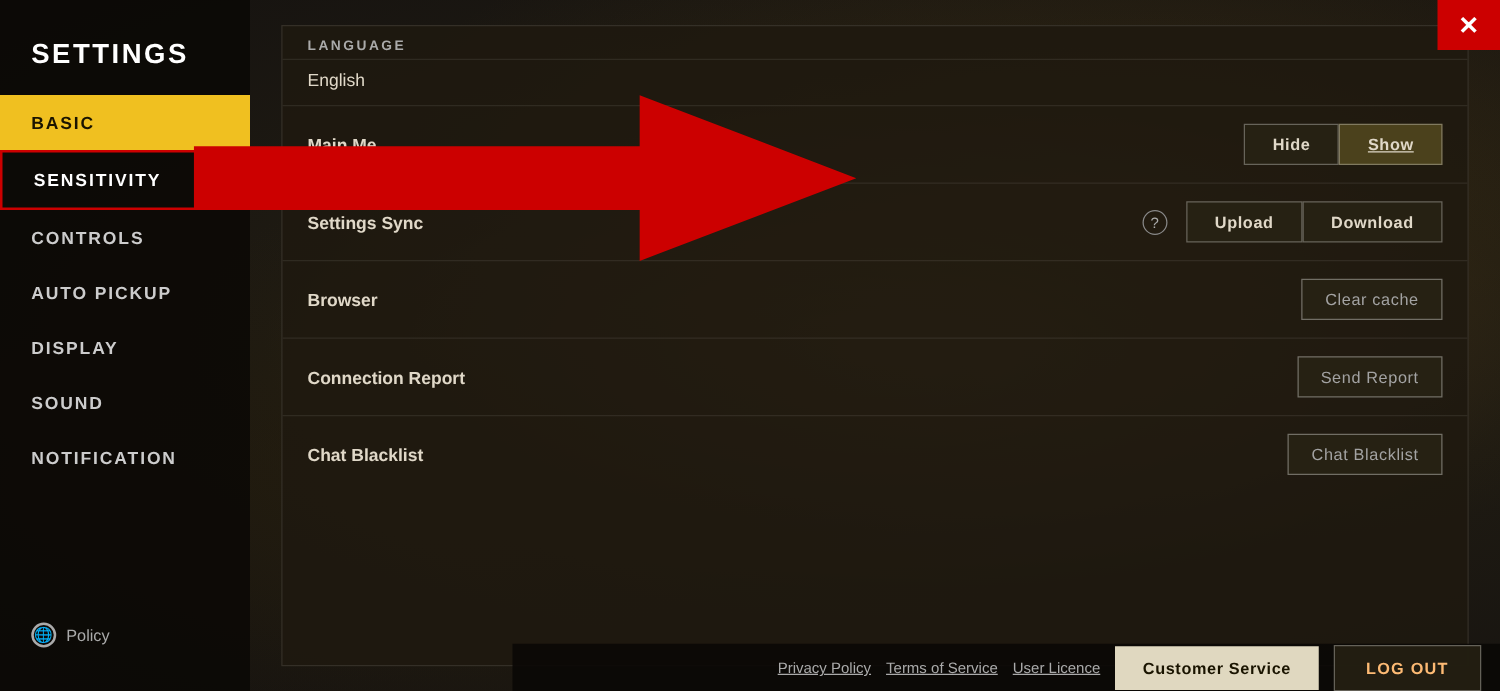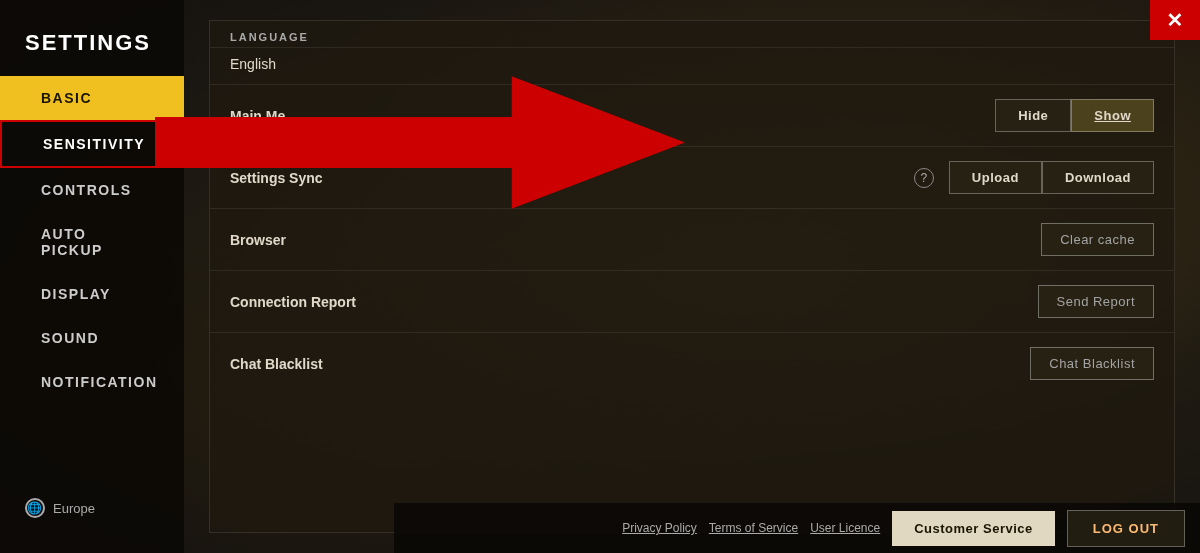--- a/index.html
+++ b/index.html
@@ -33,39 +33,39 @@
     
     .settings-container {
       position: absolute;
       inset: 0;
       display: flex;
       z-index: 1;
     }
 
     
     .sidebar {
-      width: 184px;
+      width: 200px;
       background: rgba(10, 8, 5, 0.85);
       display: flex;
       flex-direction: column;
       padding: 20px 0;
       flex-shrink: 0;
     }
 
     .settings-title {
       color: #ffffff;
       font-size: 22px;
       font-weight: 900;
       letter-spacing: 2px;
       padding: 10px 25px 20px;
       text-transform: uppercase;
     }
 
     .nav-item {
-      padding: 14px 41px;
+      padding: 14px 25px;
       color: #cccccc;
       font-size: 14px;
       font-weight: 700;
       letter-spacing: 1.5px;
       text-transform: uppercase;
       cursor: pointer;
       transition: background 0.15s;
       position: relative;
     }
 
@@ -238,21 +238,21 @@
       z-index: 20;
       pointer-events: none;
     }
 
     
     .bottom-bar {
       position: absolute;
       bottom: 0;
       left: 210px;
       right: 0;
-      height: 50px;
+      height: 38px;
       background: rgba(10, 8, 5, 0.9);
       display: flex;
       align-items: center;
       justify-content: flex-end;
       padding: 0 15px;
       gap: 12px;
     }
 
     .bottom-link {
       color: #aaaaaa;
@@ -296,21 +296,21 @@
     <div class="nav-item active-yellow">BASIC</div>
     <div class="nav-item active-outline">SENSITIVITY</div>
     <div class="nav-item">CONTROLS</div>
     <div class="nav-item">AUTO PICKUP</div>
     <div class="nav-item">DISPLAY</div>
     <div class="nav-item">SOUND</div>
     <div class="nav-item">NOTIFICATION</div>
 
     <div class="sidebar-footer">
       <div class="globe-icon">🌐</div>
-      <span>Europe</span>
+      <span>Policy</span>
     </div>
   </div>
 
   <div class="main-content">
 
     <div class="close-btn">✕</div>
 
     <div class="settings-panel">
 
       <div class="section-header">LANGUAGE</div>

